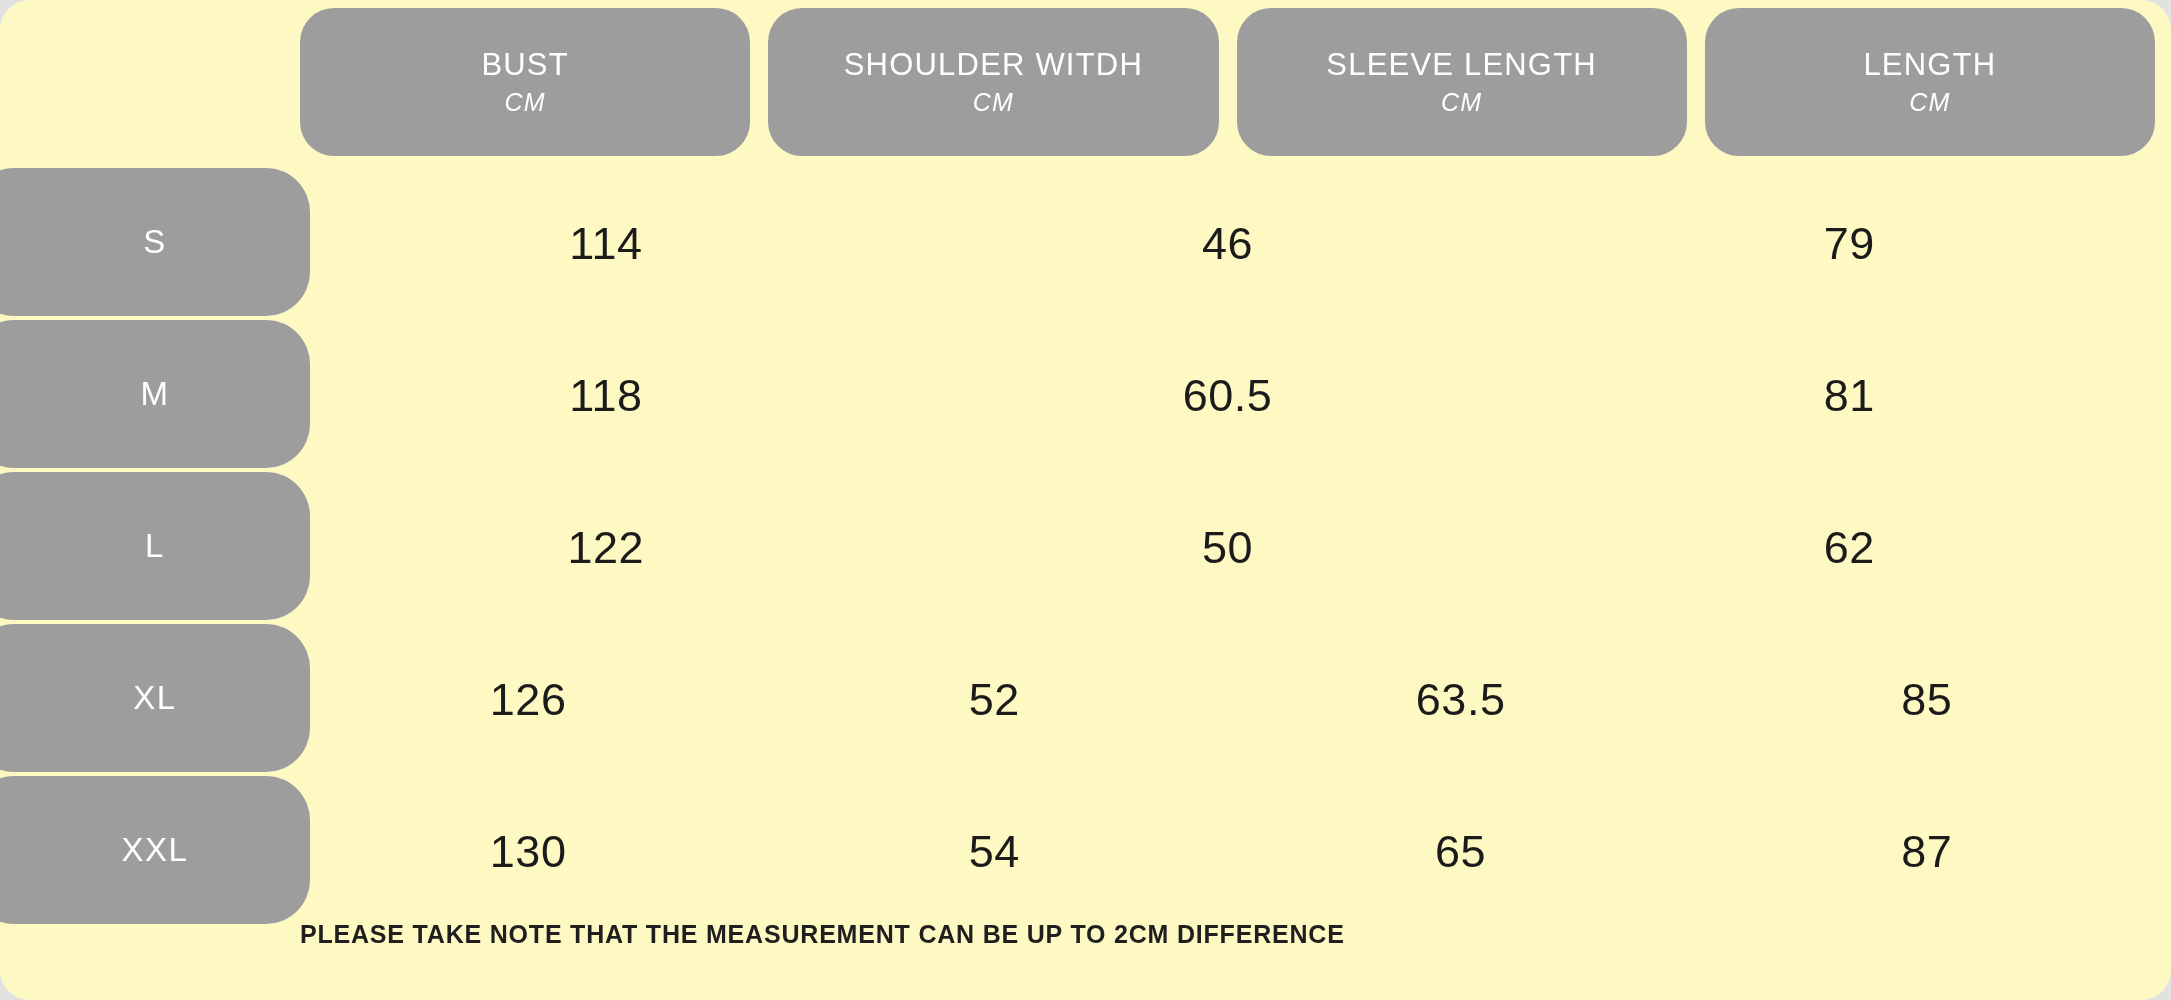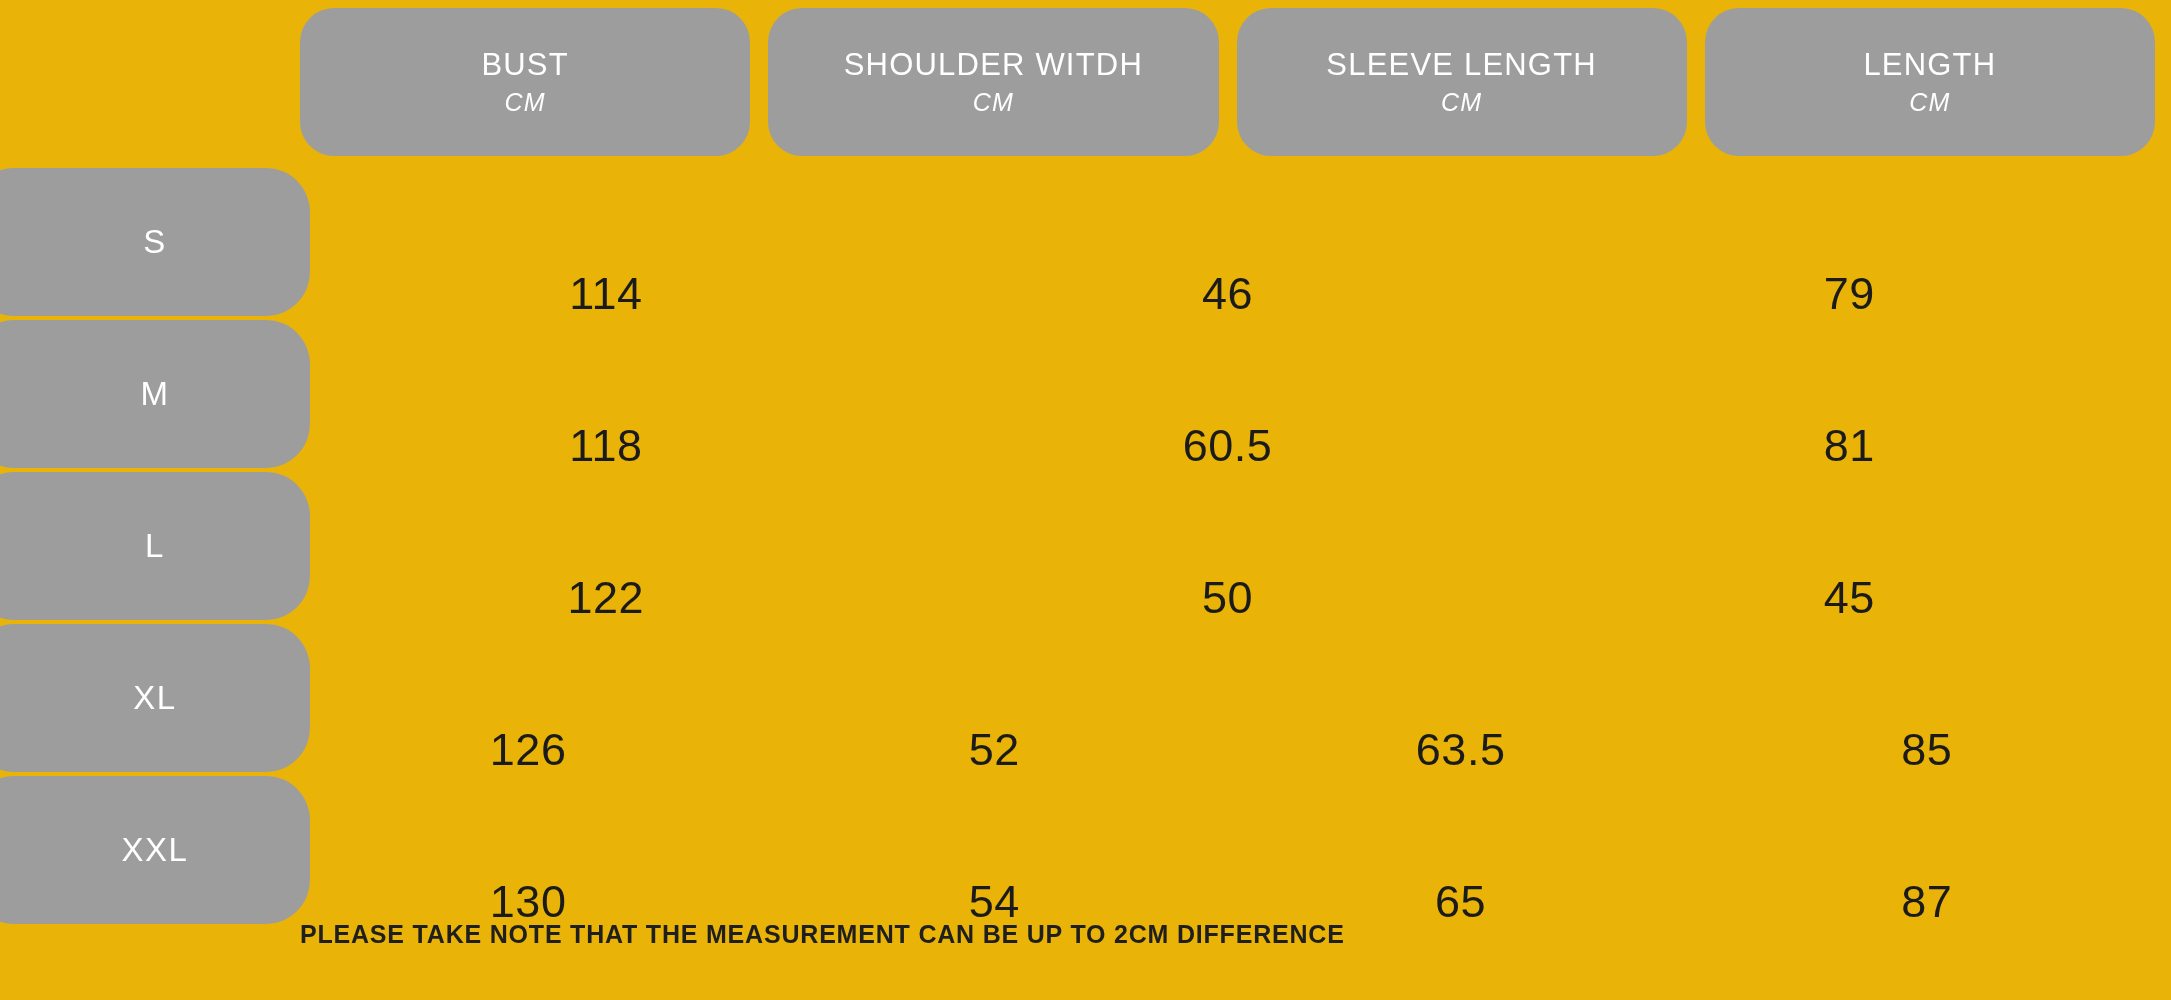--- a/index.html
+++ b/index.html
@@ -11,22 +11,23 @@
     height: 1000px;
     background: #e2e2e2;
     font-family: "Liberation Sans", sans-serif;
     overflow: hidden;
   }
 
   .sizechart {
     position: relative;
     width: 2171px;
     height: 1000px;
-    background: #eab308;
+    background: #fef9c3;
     box-sizing: border-box;
+    border-radius: 30px;
   }
 
   
   .header-row {
     position: absolute;
     left: 300px;
     top: 8px;
     width: 1855px;
     height: 148px;
     display: flex;
@@ -84,21 +85,21 @@
   
   .values {
     position: absolute;
     left: 300px;
     top: 168px;
     width: 1855px;
   }
   .value-row {
     display: flex;
     height: 152px;
-    align-items: flex-end;
+    align-items: center;
     gap: 10px;
   }
   .value-cell {
     flex: 1 1 0;
     text-align: center;
     font-size: 45px;
     color: #1b1b1b;
     font-weight: 400;
     letter-spacing: 0.5px;
   }
@@ -156,21 +157,21 @@
       <div class="value-cell">79</div>
     </div>
     <div class="value-row">
       <div class="value-cell">118</div>
       <div class="value-cell">60.5</div>
       <div class="value-cell">81</div>
     </div>
     <div class="value-row">
       <div class="value-cell">122</div>
       <div class="value-cell">50</div>
-      <div class="value-cell">45</div>
+      <div class="value-cell">62</div>
     </div>
     <div class="value-row">
       <div class="value-cell">126</div>
       <div class="value-cell">52</div>
       <div class="value-cell">63.5</div>
       <div class="value-cell">85</div>
     </div>
     <div class="value-row">
       <div class="value-cell">130</div>
       <div class="value-cell">54</div>

